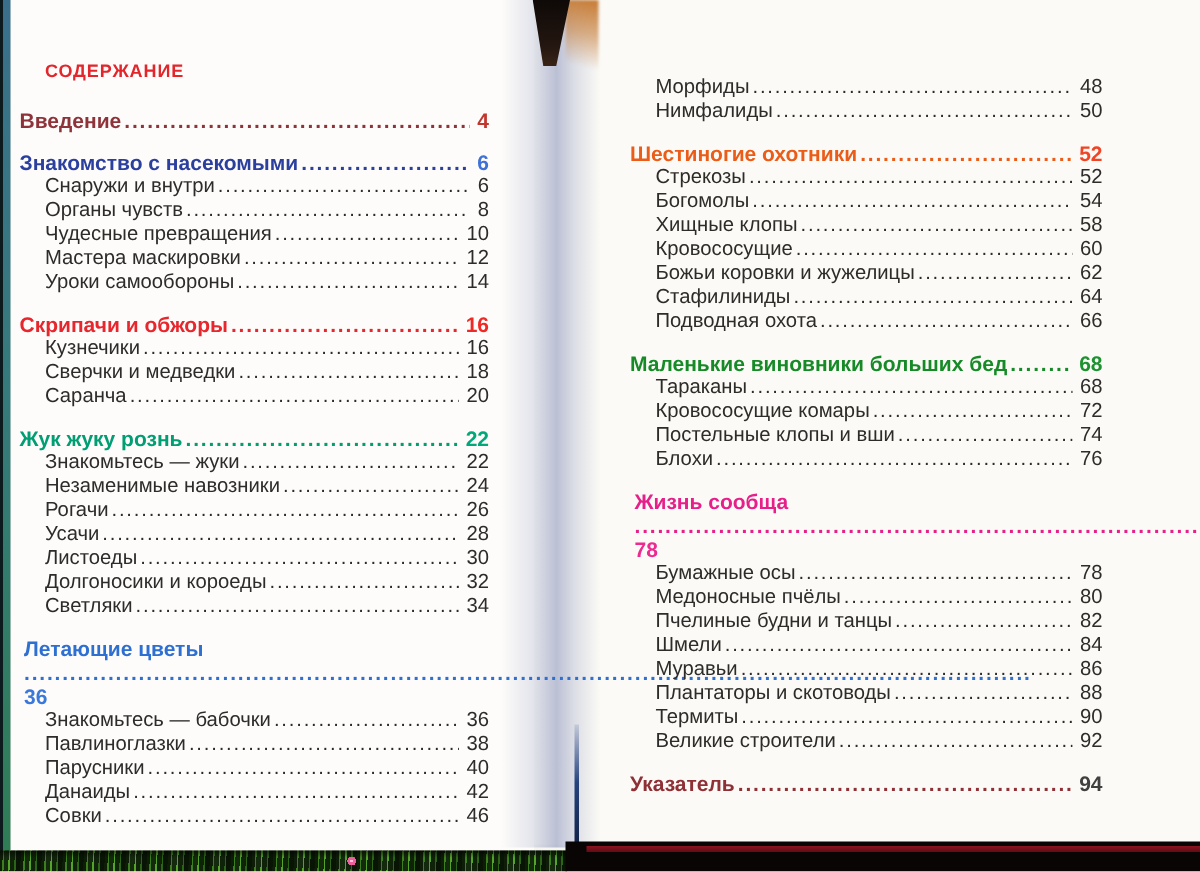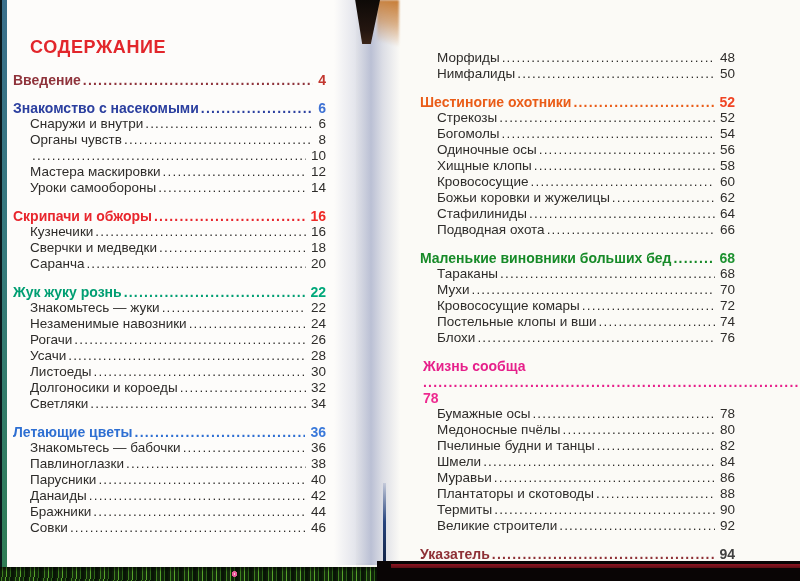--- a/index.html
+++ b/index.html
@@ -67,21 +67,21 @@
     position:absolute;left:14px;top:3px;right:0;height:4px;
     background:linear-gradient(180deg,#8c1420 0%,#5e0d14 100%);
   }
 
   
   .toc-col{position:absolute;z-index:5;}
   #toc-left{left:13px;top:36px;width:313px;}
   #toc-right{left:420px;top:50px;width:315px;}
 
   #contents-title{
-    font-size:18px;font-weight:700;letter-spacing:0.6px;
+    font-size:12px;font-weight:700;letter-spacing:0.6px;
     padding-left:17px;margin-bottom:14px;line-height:22px;
   }
 
   .section{margin-bottom:12px;}
   .section:last-child{margin-bottom:0;}
   .row{display:flex;align-items:baseline;line-height:16px;font-size:13.5px;color:#2e2c2a;}
   .row.heading{font-weight:700;font-size:14px;text-align:right;}
   .row.item{padding-left:17px;}
   .label{white-space:nowrap;}
   .dots{flex:1;overflow:hidden;white-space:nowrap;margin:0 2px;min-width:8px;}
@@ -127,20 +127,21 @@
           <span class="label">Снаружи и внутри</span>
           <span class="dots"></span>
           <span class="pageno">6</span>
         </div>
         <div class="row item">
           <span class="label">Органы чувств</span>
           <span class="dots"></span>
           <span class="pageno">8</span>
         </div>
         <div class="row item">
+          <span class="label">Чудесные превращения</span>
           <span class="dots"></span>
           <span class="pageno">10</span>
         </div>
         <div class="row item">
           <span class="label">Мастера маскировки</span>
           <span class="dots"></span>
           <span class="pageno">12</span>
         </div>
         <div class="row item">
           <span class="label">Уроки самообороны</span>
@@ -206,21 +207,21 @@
           <span class="dots"></span>
           <span class="pageno">32</span>
         </div>
         <div class="row item">
           <span class="label">Светляки</span>
           <span class="dots"></span>
           <span class="pageno">34</span>
         </div>
       </div>
       <div class="section">
-        <div class="row heading" style="color: rgb(46, 111, 210);">
+        <div class="row heading" style="color: rgb(46, 111, 210); flex-direction: column;">
           <span class="label">Летающие цветы</span>
           <span class="dots"></span>
           <span class="pageno" style="color: rgb(58, 121, 218);">36</span>
         </div>
         <div class="row item">
           <span class="label">Знакомьтесь — бабочки</span>
           <span class="dots"></span>
           <span class="pageno">36</span>
         </div>
         <div class="row item">
@@ -230,25 +231,20 @@
         </div>
         <div class="row item">
           <span class="label">Парусники</span>
           <span class="dots"></span>
           <span class="pageno">40</span>
         </div>
         <div class="row item">
           <span class="label">Данаиды</span>
           <span class="dots"></span>
           <span class="pageno">42</span>
-        </div>
-        <div class="row item">
-          <span class="label">Бражники</span>
-          <span class="dots"></span>
-          <span class="pageno">44</span>
         </div>
         <div class="row item">
           <span class="label">Совки</span>
           <span class="dots"></span>
           <span class="pageno">46</span>
         </div>
       </div>
     </div>
 </div>
 <div class="toc-col" id="toc-right">
@@ -275,25 +271,20 @@
           <span class="label">Стрекозы</span>
           <span class="dots"></span>
           <span class="pageno">52</span>
         </div>
         <div class="row item">
           <span class="label">Богомолы</span>
           <span class="dots"></span>
           <span class="pageno">54</span>
         </div>
         <div class="row item">
-          <span class="label">Одиночные осы</span>
-          <span class="dots"></span>
-          <span class="pageno">56</span>
-        </div>
-        <div class="row item">
           <span class="label">Хищные клопы</span>
           <span class="dots"></span>
           <span class="pageno">58</span>
         </div>
         <div class="row item">
           <span class="label">Кровососущие</span>
           <span class="dots"></span>
           <span class="pageno">60</span>
         </div>
         <div class="row item">
@@ -317,25 +308,20 @@
           <span class="label">Маленькие виновники больших бед</span>
           <span class="dots"></span>
           <span class="pageno" style="color: rgb(29, 146, 48);">68</span>
         </div>
         <div class="row item">
           <span class="label">Тараканы</span>
           <span class="dots"></span>
           <span class="pageno">68</span>
         </div>
         <div class="row item">
-          <span class="label">Мухи</span>
-          <span class="dots"></span>
-          <span class="pageno">70</span>
-        </div>
-        <div class="row item">
           <span class="label">Кровососущие комары</span>
           <span class="dots"></span>
           <span class="pageno">72</span>
         </div>
         <div class="row item">
           <span class="label">Постельные клопы и вши</span>
           <span class="dots"></span>
           <span class="pageno">74</span>
         </div>
         <div class="row item">

